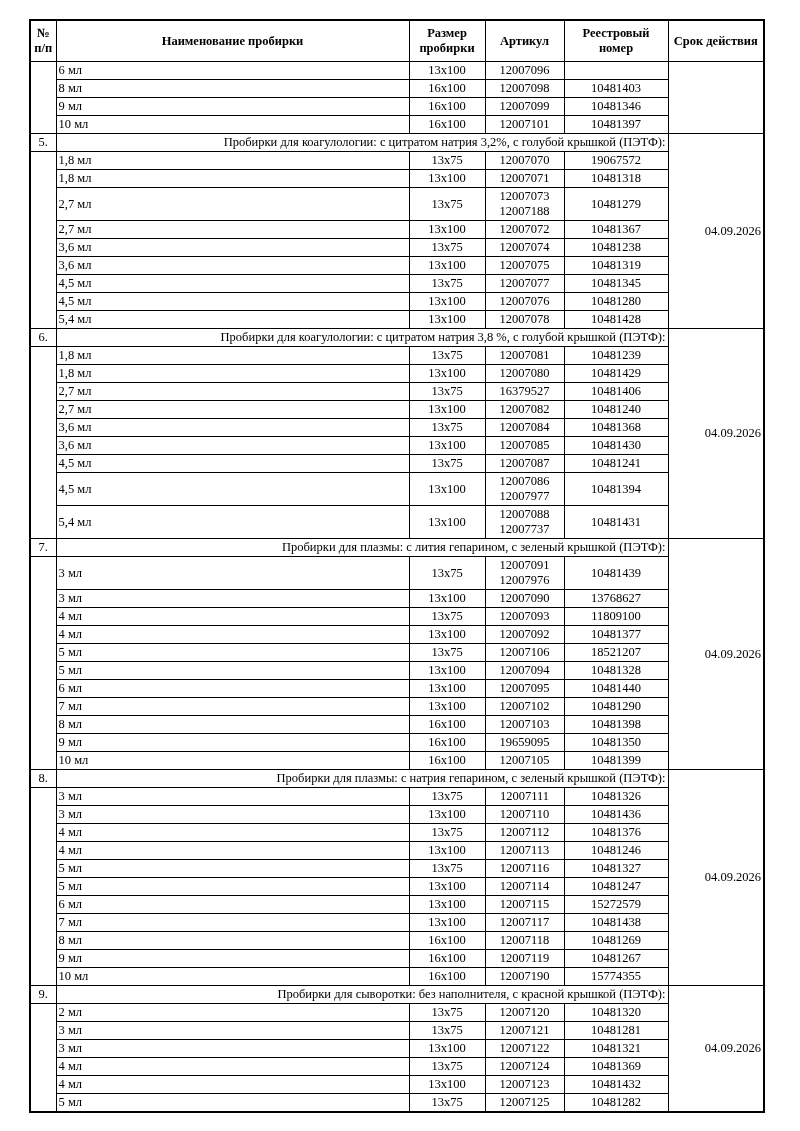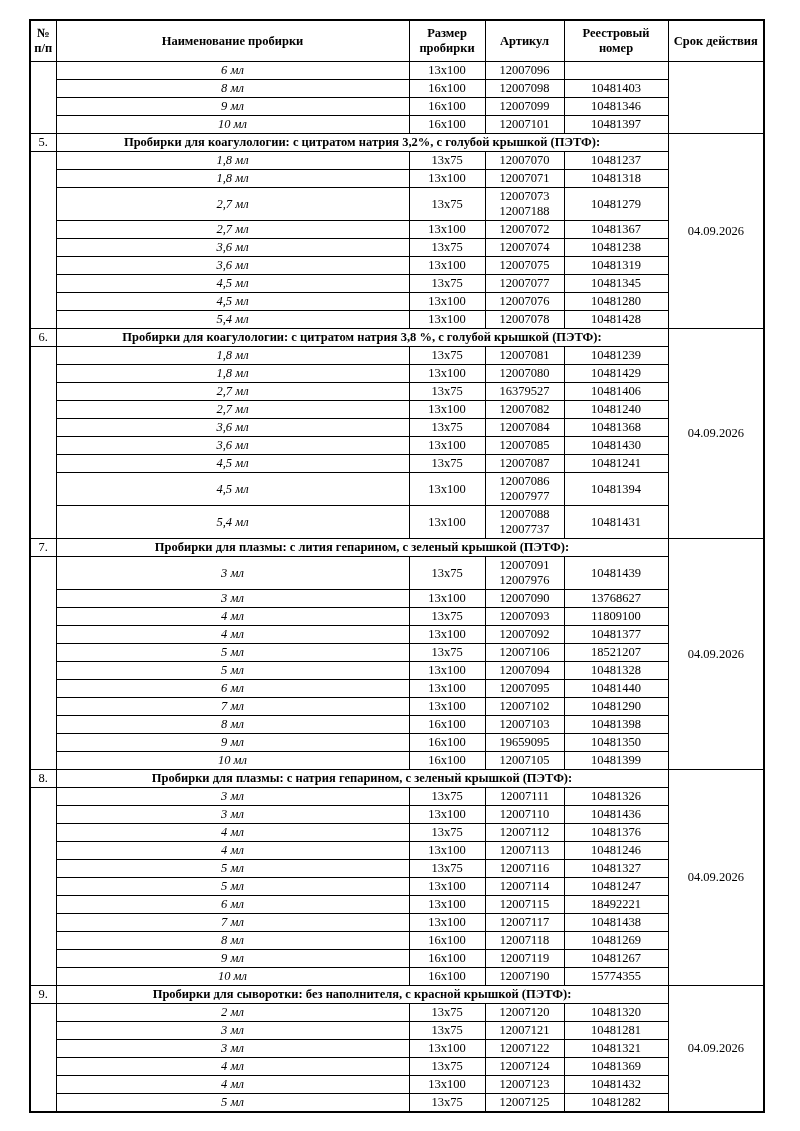--- a/index.html
+++ b/index.html
@@ -50,29 +50,29 @@
   th {
     font-weight: bold;
     text-align: center;
     font-size: 13px;
     line-height: 16px;
     height: 38px;
     vertical-align: middle;
   }
   th .hline { display: block; }
 
-  td.cell-name   { text-align: center; padding-left: 5px; font-style: italic; }
+  td.cell-name   { text-align: left; padding-left: 5px; }
   td.cell-center { text-align: center; }
   td.cell-num    { text-align: center; vertical-align: top; }
   td.section-title {
-    font-weight: bold;
-    text-align: center;
+    font-weight: normal;
+    text-align: right;
     font-size: 13px;
   }
-  td.cell-validity { text-align: center; }
+  td.cell-validity { text-align: right; }
 </style>
 </head>
 <body>
 
 <div class="page">
   <table class="tubes">
     <colgroup>
       <col class="c-num">
       <col class="c-name">
       <col class="c-size">
@@ -123,21 +123,21 @@
         <tr>
           <td class="cell-num">5.</td>
           <td class="section-title" colspan="4">Пробирки для коагулологии: с цитратом натрия 3,2%, с голубой крышкой (ПЭТФ):</td>
           <td class="cell-validity" rowspan="10">04.09.2026</td>
         </tr>
         <tr>
           <td class="cell-num" rowspan="9"></td>
           <td class="cell-name">1,8 мл</td>
           <td class="cell-center">13x75</td>
           <td class="cell-center">12007070</td>
-          <td class="cell-center">10481237</td>
+          <td class="cell-center">19067572</td>
         </tr>
         <tr>
           <td class="cell-name">1,8 мл</td>
           <td class="cell-center">13x100</td>
           <td class="cell-center">12007071</td>
           <td class="cell-center">10481318</td>
         </tr>
         <tr>
           <td class="cell-name">2,7 мл</td>
           <td class="cell-center">13x75</td>
@@ -351,21 +351,21 @@
         <tr>
           <td class="cell-name">5 мл</td>
           <td class="cell-center">13x100</td>
           <td class="cell-center">12007114</td>
           <td class="cell-center">10481247</td>
         </tr>
         <tr>
           <td class="cell-name">6 мл</td>
           <td class="cell-center">13x100</td>
           <td class="cell-center">12007115</td>
-          <td class="cell-center">18492221</td>
+          <td class="cell-center">15272579</td>
         </tr>
         <tr>
           <td class="cell-name">7 мл</td>
           <td class="cell-center">13x100</td>
           <td class="cell-center">12007117</td>
           <td class="cell-center">10481438</td>
         </tr>
         <tr>
           <td class="cell-name">8 мл</td>
           <td class="cell-center">16x100</td>

